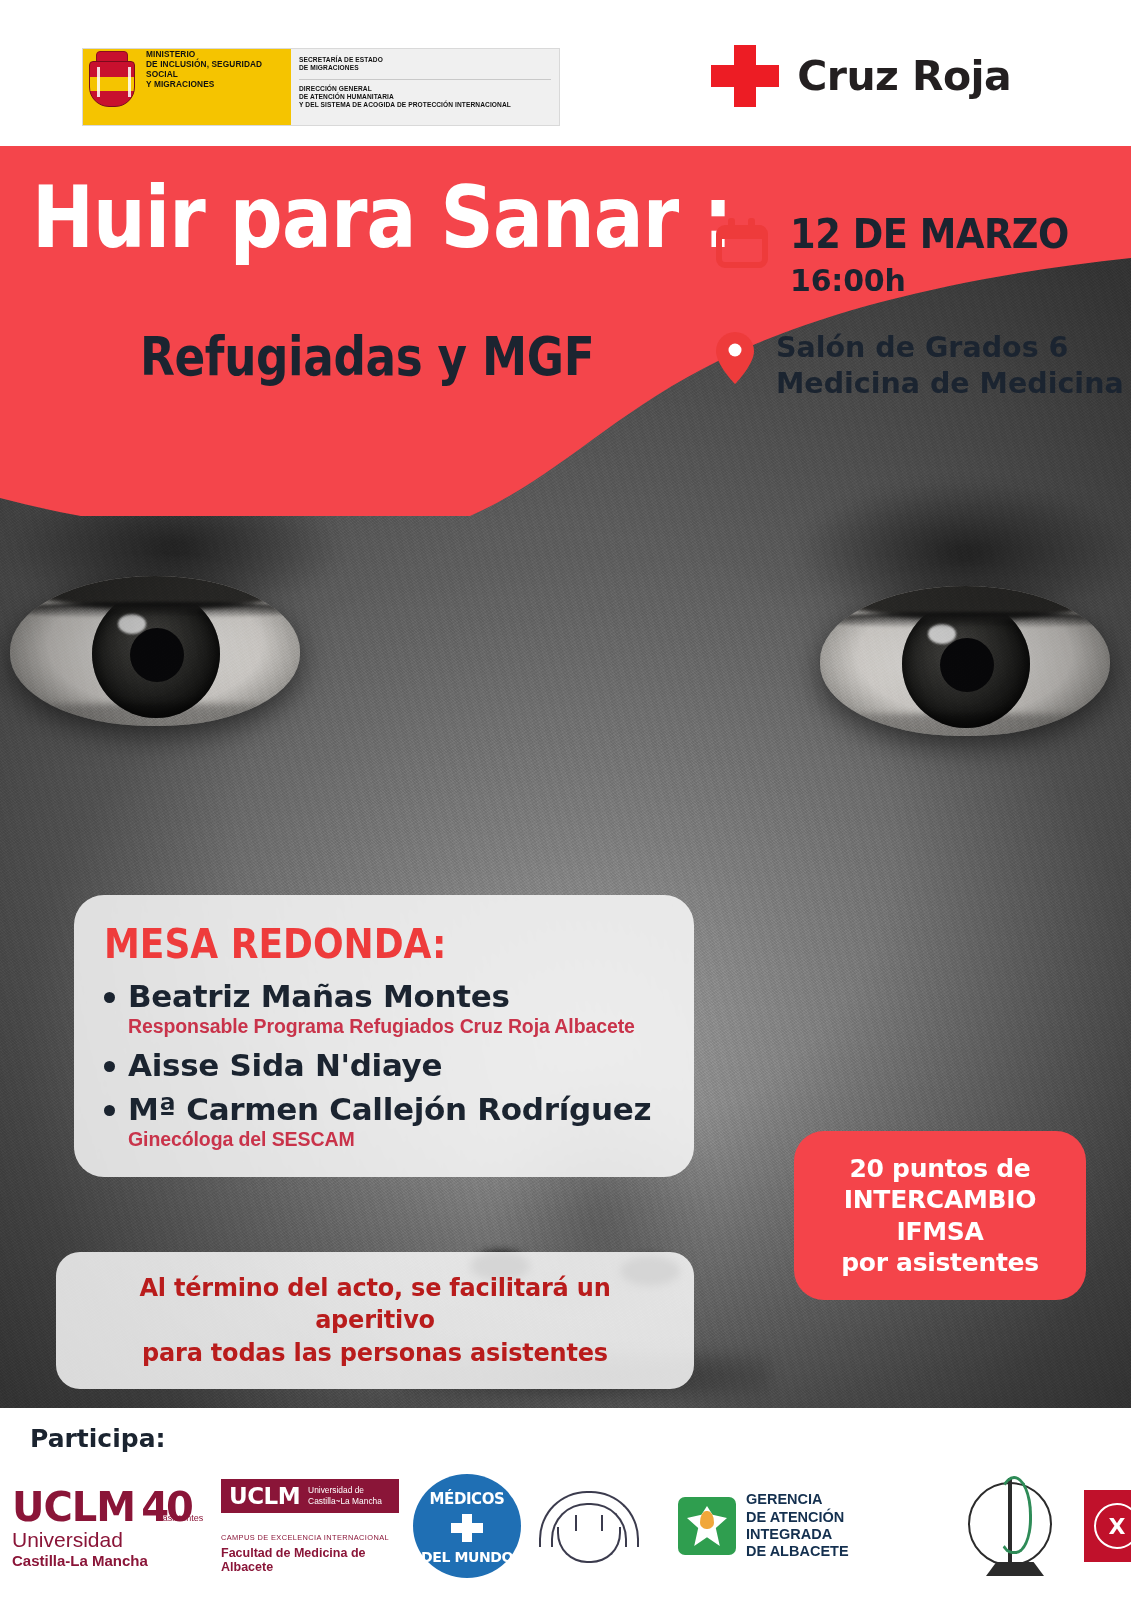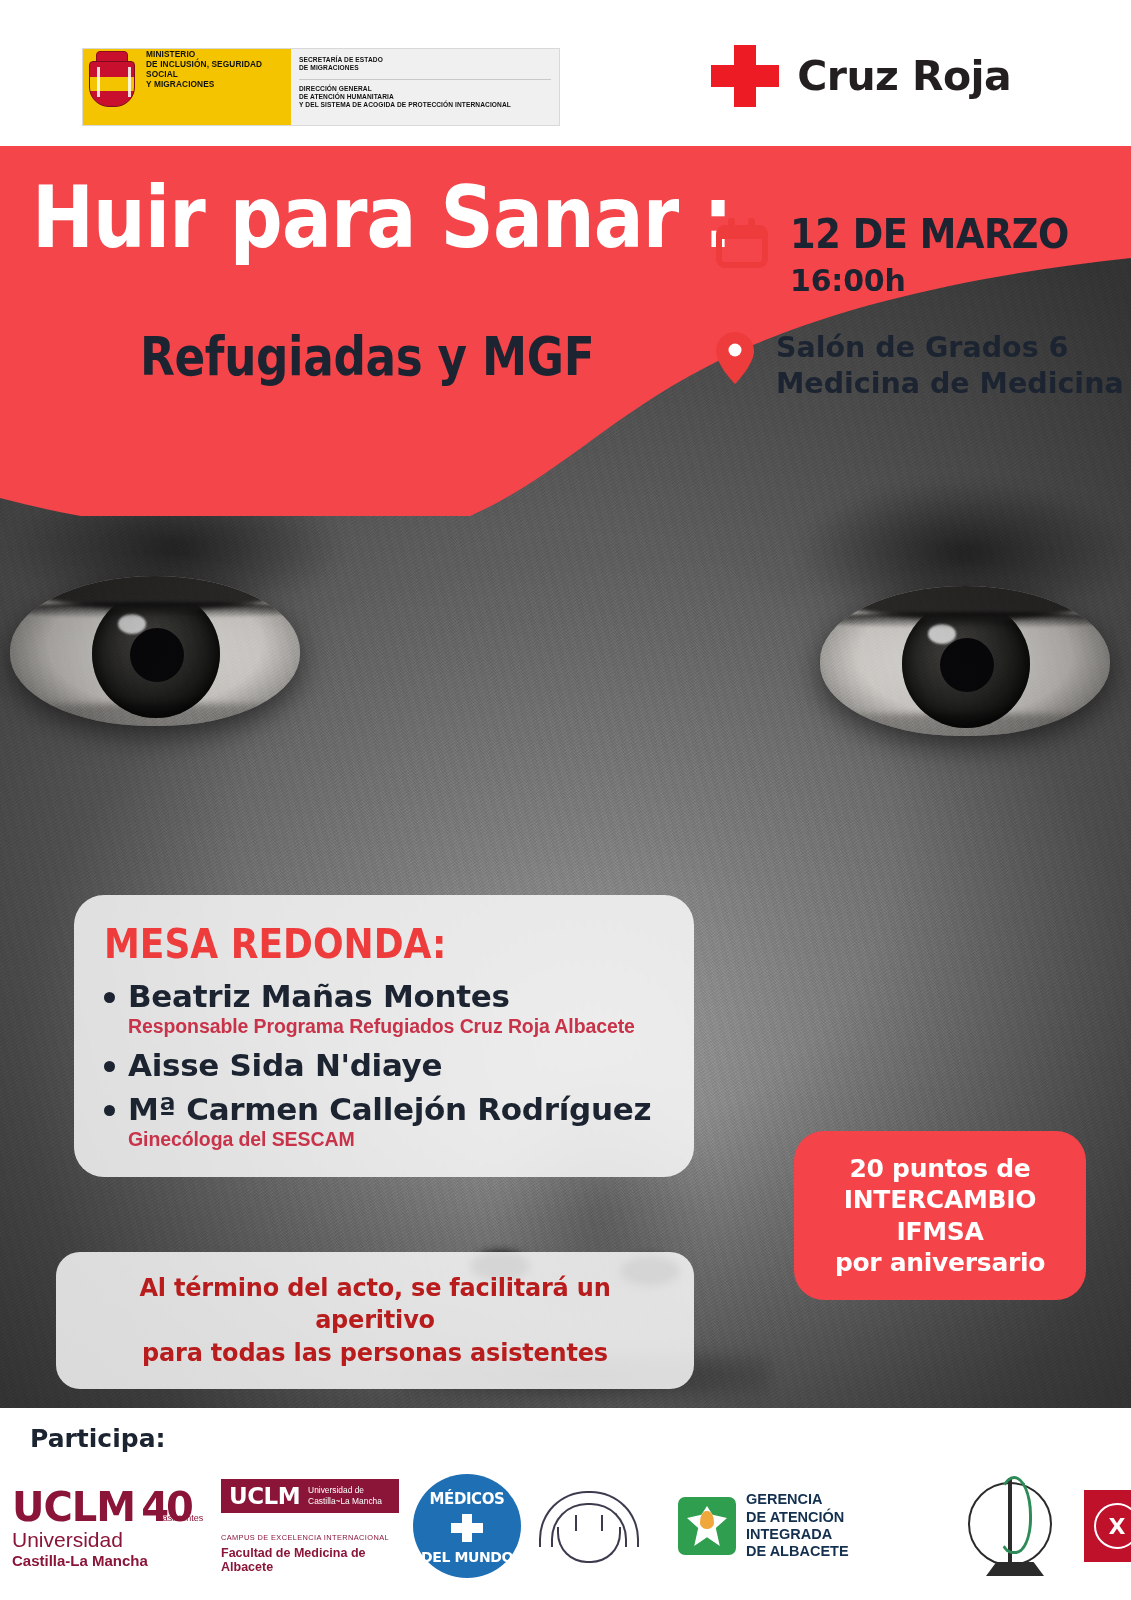--- a/index.html
+++ b/index.html
@@ -918,21 +918,21 @@
   </div>
 
   <div class="aperitivo">
     <div>Al término del acto, se facilitará un aperitivo</div>
     <div>para todas las personas asistentes</div>
   </div>
 
   <div class="puntos">
     <div>20 puntos de</div>
     <div>INTERCAMBIO IFMSA</div>
-    <div>por aniversario</div>
+    <div>por asistentes</div>
   </div>
 
   <div class="footer">
     <div class="participa">Participa:</div>
 
     <div class="logos">
 
       <div class="logo uclm1">
         <div>
           <div class="line1">

